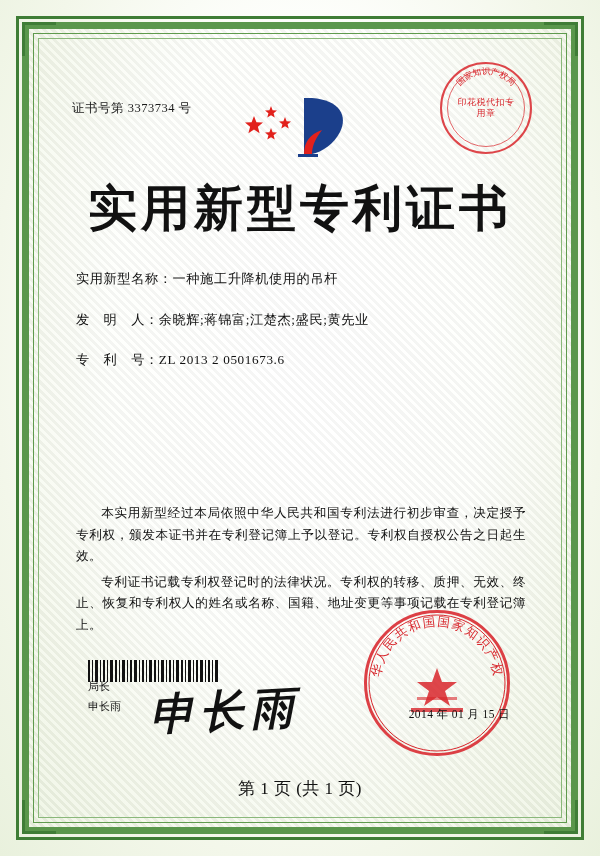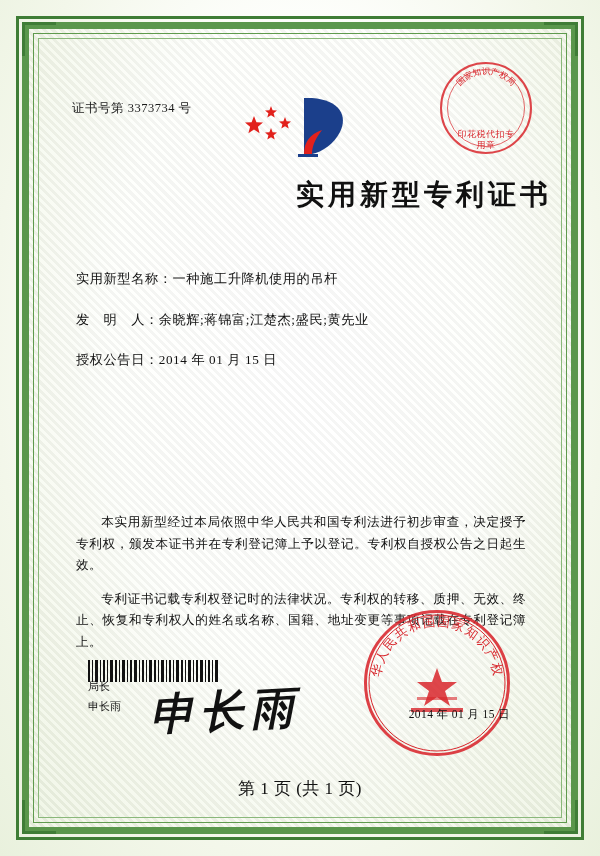--- a/index.html
+++ b/index.html
@@ -117,38 +117,37 @@
     left: 50%;
     top: 50%;
     transform: translate(-50%, -50%);
     color: #d8262c;
     font-size: 9px;
     line-height: 11px;
     text-align: center;
     width: 62px;
     font-family: "Liberation Serif", serif;
     letter-spacing: 0.5px;
-    margin-top: 32px;
   }
   .seal-top .arc-text {
     position: absolute;
     left: 0; top: 0; width: 92px; height: 92px;
   }
   .seal-top .arc-text text {
     fill: #d8262c;
     font-size: 8.5px;
     font-family: "Liberation Serif", serif;
   }
 
   .title {
     position: absolute;
     left: 0; right: 0;
     top: 128px;
-    text-align: right;
-    font-size: 28px;
+    text-align: center;
+    font-size: 49px;
     font-weight: bold;
     letter-spacing: 4px;
     color: #111;
     font-family: "Liberation Serif", serif;
   }
 
   .fields {
     position: absolute;
     left: 28px;
     right: 24px;
@@ -174,21 +173,21 @@
     left: 28px;
     right: 26px;
     top: 452px;
     font-size: 12.6px;
     line-height: 21.5px;
     color: #111;
     text-align: justify;
     letter-spacing: 0.3px;
   }
   .paras p {
-    margin: 12px 0 4px 0;
+    margin: 3px 0 4px 0;
     text-indent: 2em;
   }
 
   
   .barcode {
     position: absolute;
     left: 40px;
     top: 612px;
     width: 130px;
     height: 22px;
@@ -301,21 +300,21 @@
     <div class="title">实用新型专利证书</div>
 
     <div class="fields">
       <div class="field-row">
         <span class="field-label">实用新型名称：</span><span class="field-value">一种施工升降机使用的吊杆</span>
       </div>
       <div class="field-row">
         <span class="field-label">发　明　人：</span><span class="field-value">余晓辉;蒋锦富;江楚杰;盛民;黄先业</span>
       </div>
       <div class="field-row">
-        <span class="field-label">授权公告日：</span><span class="field-value">2014 年 01 月 15 日</span>
+        <span class="field-label">专　利　号：</span><span class="field-value">ZL 2013 2 0501673.6</span>
       </div>
     </div>
 
     <div class="paras">
       <p>本实用新型经过本局依照中华人民共和国专利法进行初步审查，决定授予专利权，颁发本证书并在专利登记簿上予以登记。专利权自授权公告之日起生效。</p>
       <p>专利证书记载专利权登记时的法律状况。专利权的转移、质押、无效、终止、恢复和专利权人的姓名或名称、国籍、地址变更等事项记载在专利登记簿上。</p>
     </div>
 
     <div class="barcode">
       <svg viewBox="0 0 130 22" width="130" height="22" aria-hidden="true">

